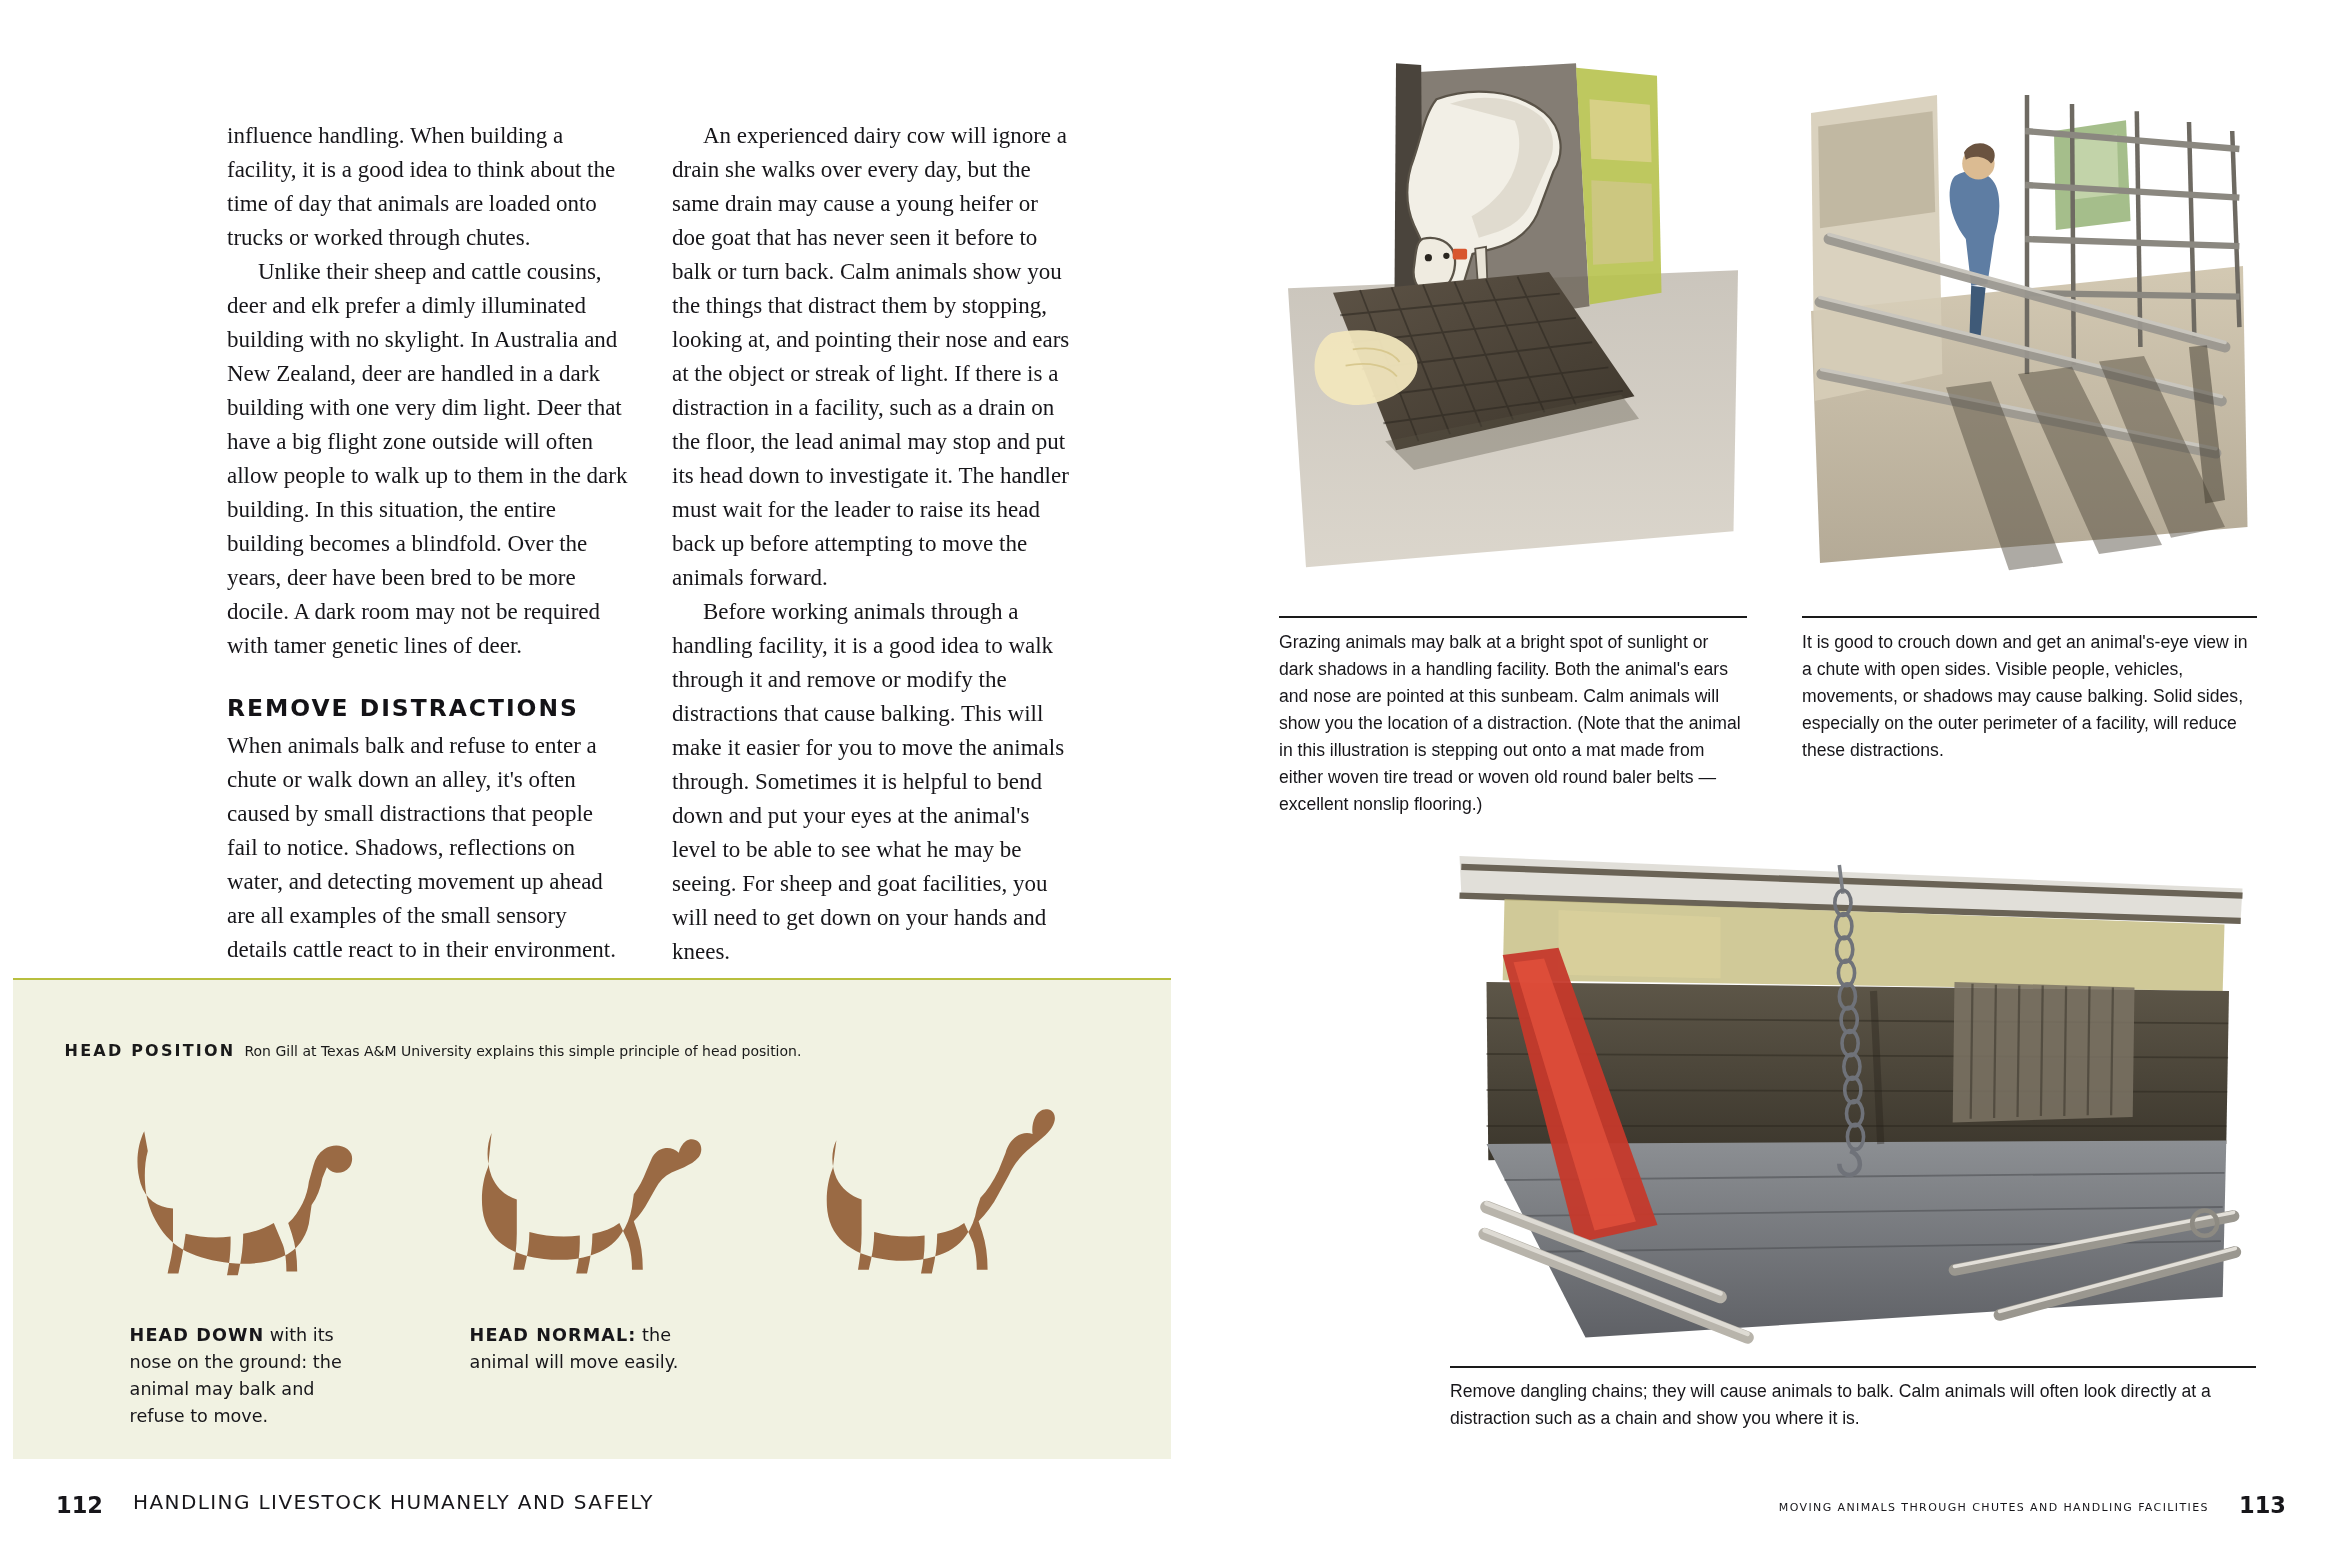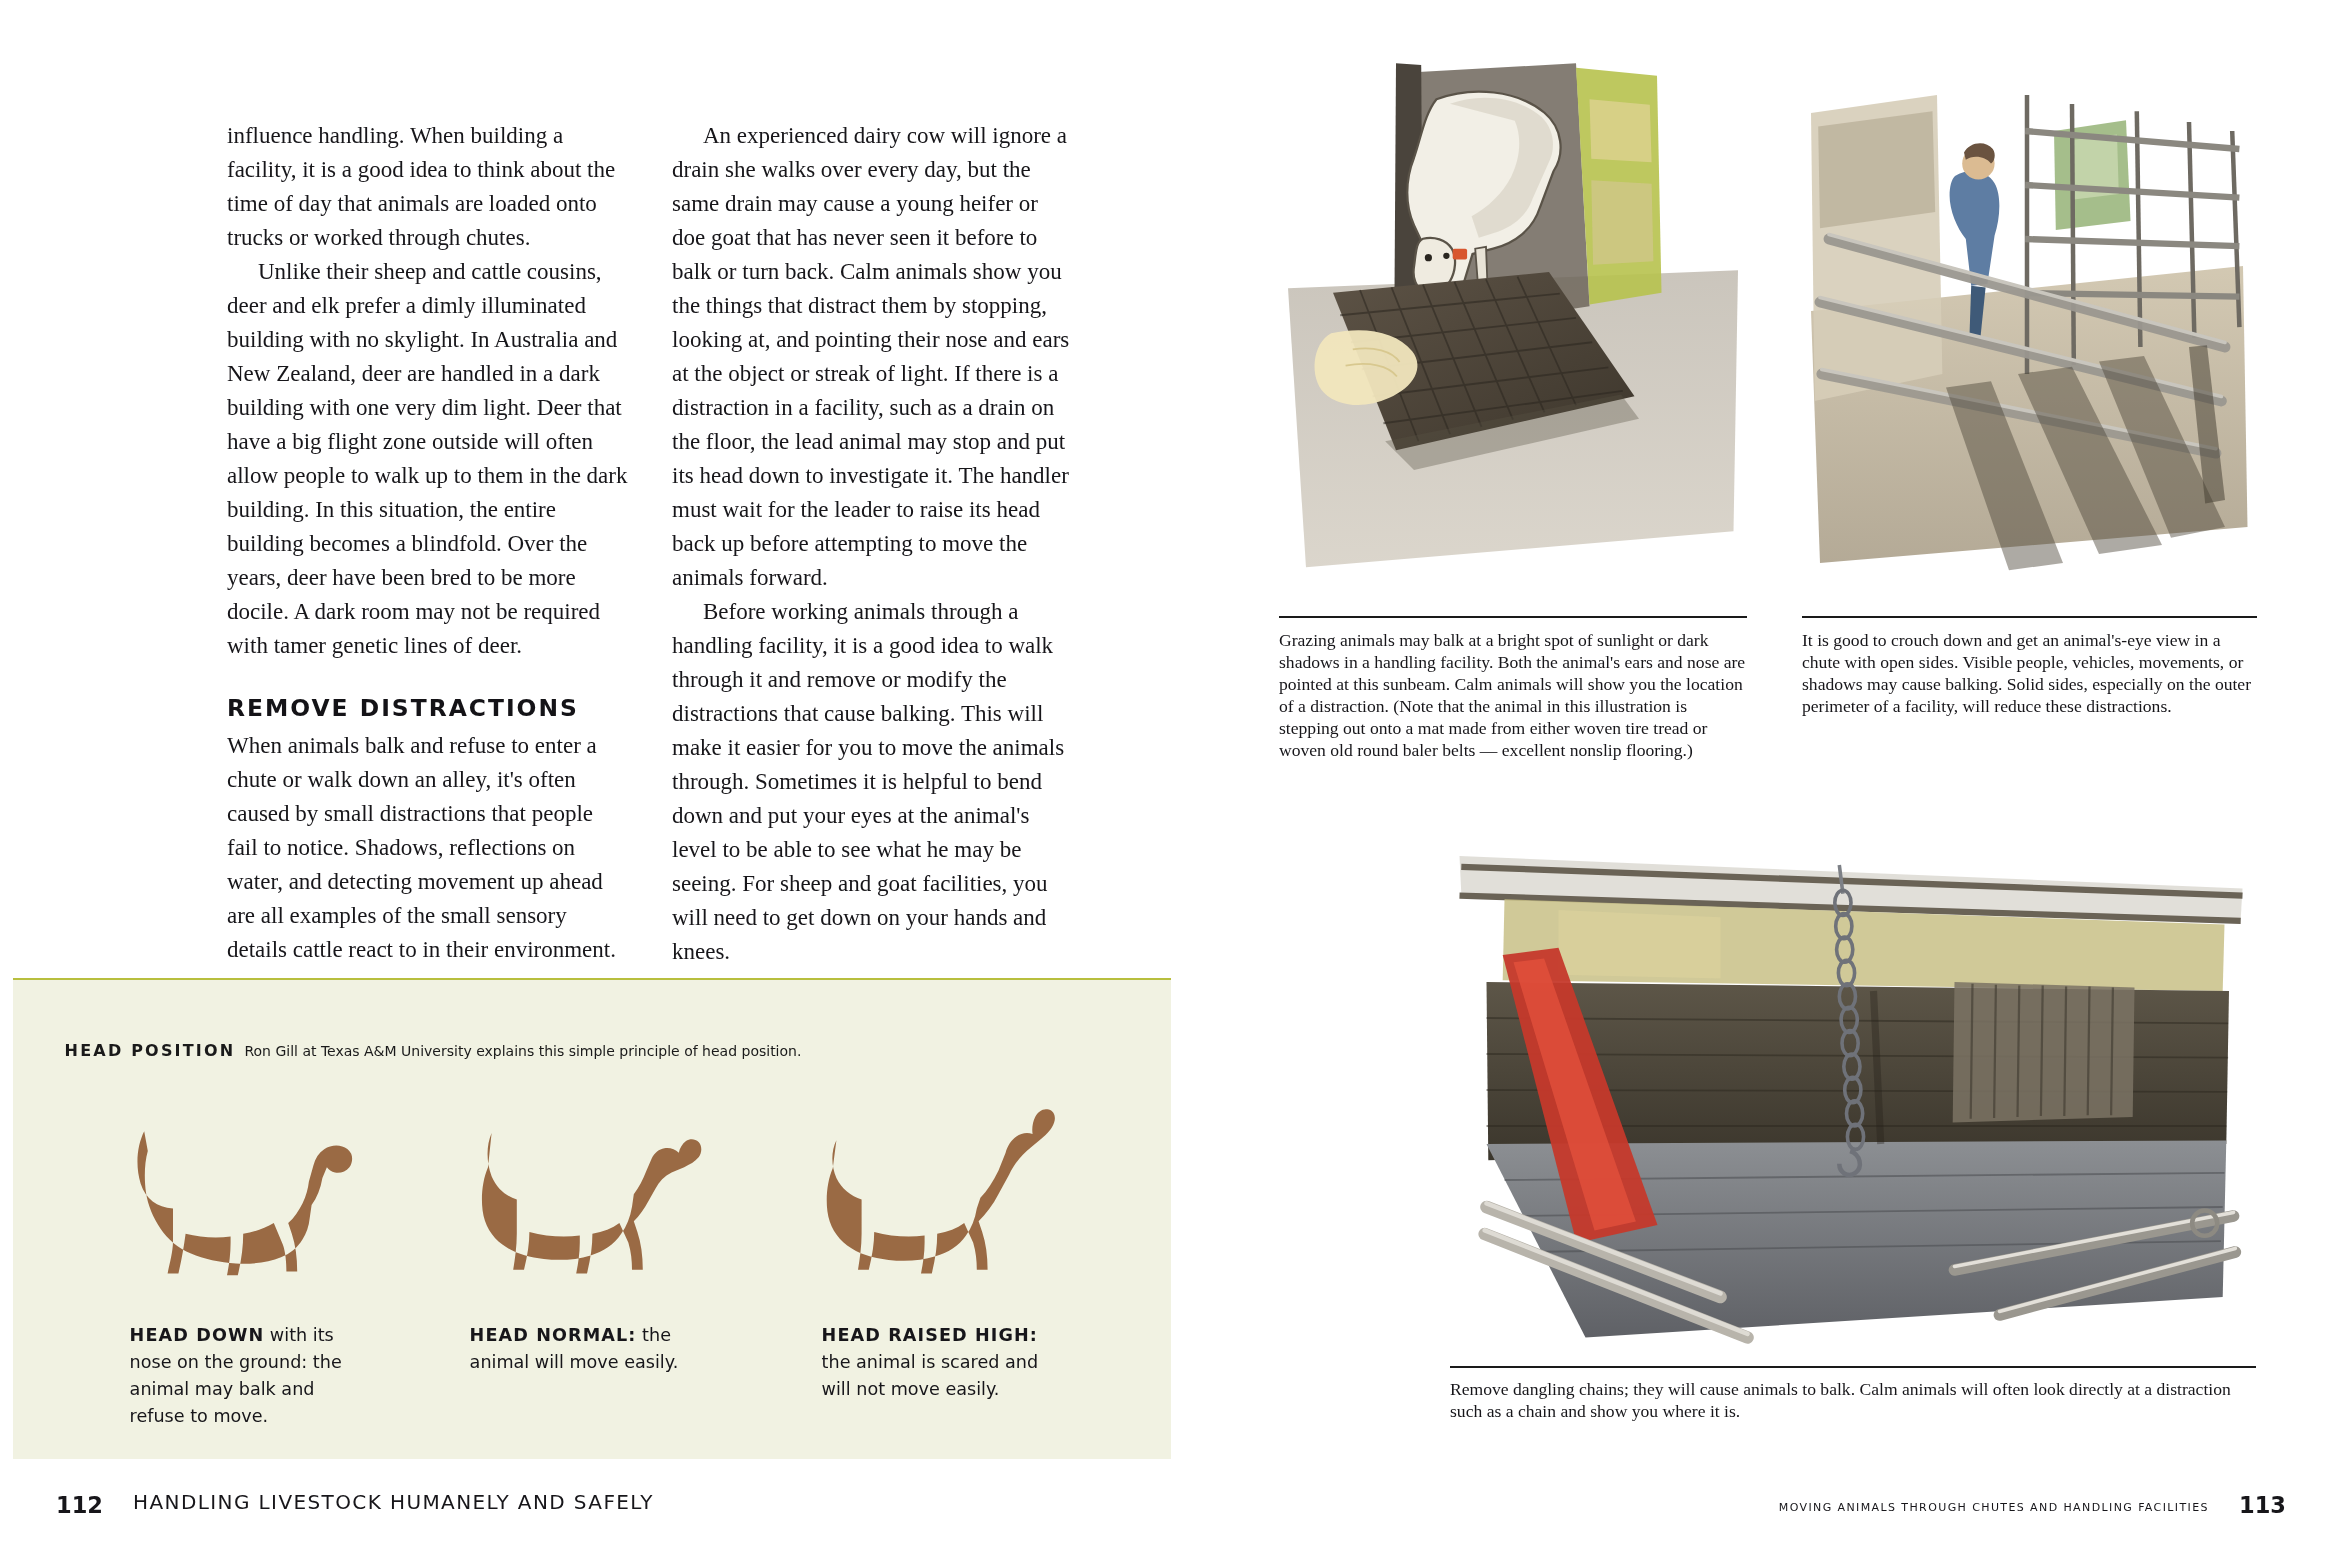--- a/index.html
+++ b/index.html
@@ -137,23 +137,23 @@
     letter-spacing: 1.1px;
   }
 
   
   .art {
     position: absolute;
     overflow: hidden;
   }
   .caption {
     position: absolute;
-    font-family: Liberation Serif, serif;
+    font-family: Liberation Sans, sans-serif;
     font-size: 17.6px;
-    line-height: 22px;
+    line-height: 27px;
     color: #17161a;
   }
   .rule {
     position: absolute;
     background: #1a1a1a;
     height: 1.8px;
   }
 
   
   .folio-left {
@@ -249,23 +249,20 @@
           </svg>
         </div>
       </div>
 
       <div class="cow-captions">
         <div class="cow-caption cc1">
           <span class="cc-strong">HEAD DOWN</span><span> with its nose on the ground: the animal may balk and refuse to move.</span>
         </div>
         <div class="cow-caption cc2">
           <span class="cc-strong">HEAD NORMAL:</span><span> the animal will move easily.</span>
-        </div>
-        <div class="cow-caption cc3">
-          <span class="cc-strong">HEAD RAISED HIGH:</span><span> the animal is scared and will not move easily.</span>
         </div>
       </div>
     </div>
 
     <div class="folio-left">112</div>
     <div class="runhead-left">Handling Livestock Humanely and Safely</div>
   </div>
 
   <div class="page-right">
 

